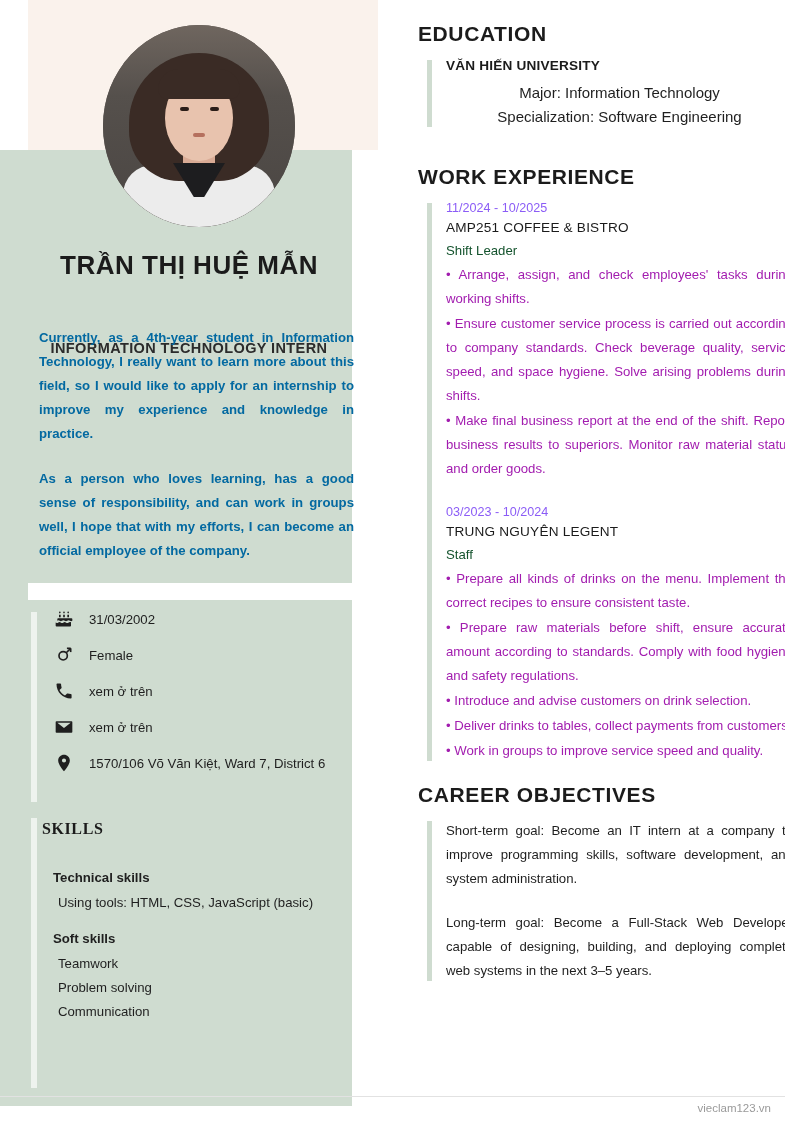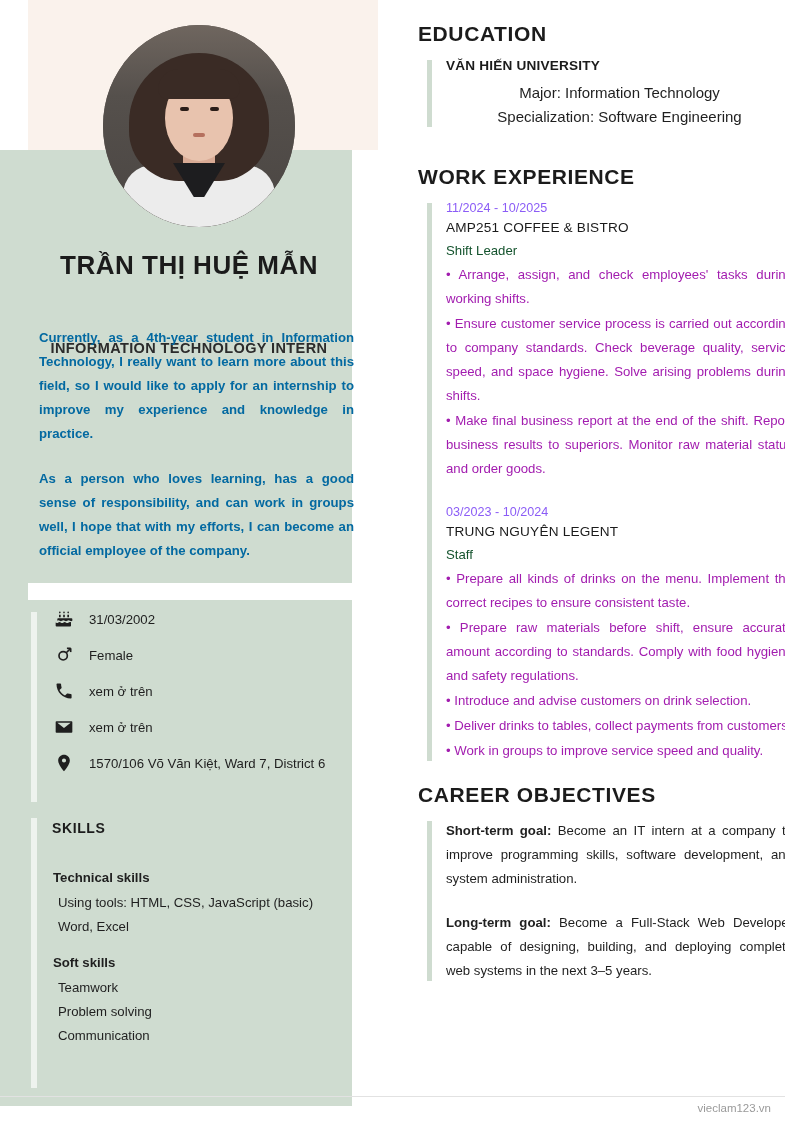--- a/index.html
+++ b/index.html
@@ -163,25 +163,26 @@
   }
 
   .skills-accent {
     position: absolute;
     left: 31px; top: 818px;
     width: 6px; height: 270px;
     background: #eef3ee;
   }
   .skills-title {
     position: absolute;
-    left: 52px; top: 820px;
-    font-size: 14px;
+    left: 42px; top: 820px;
+    font-size: 16px;
     font-weight: bold;
     letter-spacing: 0.6px;
     color: #1b1b1b;
+    font-family: Liberation Serif, serif;
   }
   .skills-body {
     position: absolute;
     left: 53px; top: 866px;
     width: 290px;
     font-size: 13.2px;
     line-height: 24px;
     color: #1f1f1f;
   }
   .skills-body .grp-title { font-weight: bold; margin-bottom: 1px; }
@@ -255,21 +256,21 @@
     margin-bottom: 1px;
   }
   .goal {
     font-size: 13.2px;
     line-height: 24px;
     color: #1f1f1f;
     text-align: justify;
     margin-bottom: 20px;
   }
   .goal:last-child { margin-bottom: 0; }
-  .goal b { font-weight: bold; }
+  .goal b { font-weight: normal; }
 
   .footer-line {
     position: absolute;
     left: 0; top: 1096px;
     width: 785px;
     height: 1px;
     background: #e2e2e2;
   }
   .watermark {
     position: absolute;
@@ -360,21 +361,20 @@
       <span class="txt" style="max-width:240px">1570/106 Võ Văn Kiệt, Ward 7, District 6</span>
     </div>
   </div>
 
   <div class="skills-accent"></div>
   <div class="skills-title">SKILLS</div>
   <div class="skills-body">
     <div class="grp">
       <div class="grp-title">Technical skills</div>
       <div class="li">Using tools: HTML, CSS, JavaScript (basic)</div>
-      <div class="li">Word, Excel</div>
     </div>
     <div class="grp">
       <div class="grp-title">Soft skills</div>
       <div class="li">Teamwork</div>
       <div class="li">Problem solving</div>
       <div class="li">Communication</div>
     </div>
   </div>
 </div>
 

